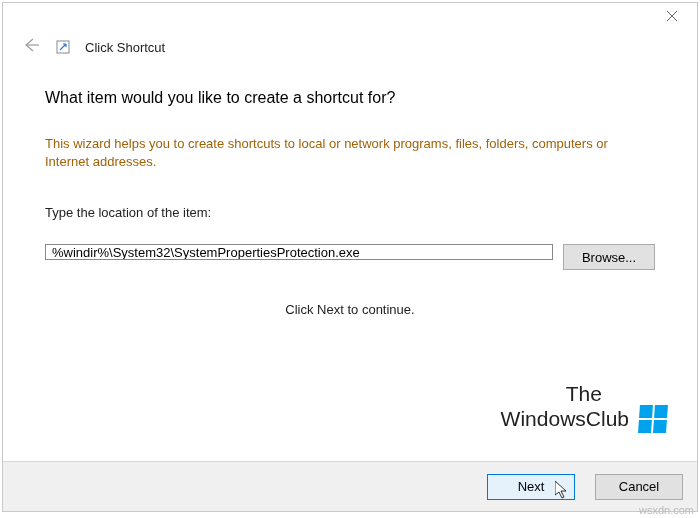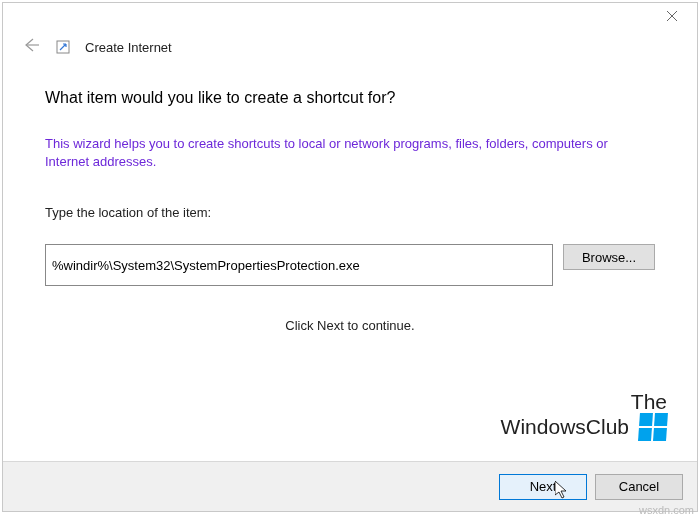--- a/index.html
+++ b/index.html
@@ -83,63 +83,63 @@
       padding: 20px 42px 10px 42px;
     }
     .main-heading {
       font-size: 16px;
       color: #000000;
       font-weight: 400;
       margin-bottom: 28px;
     }
     .desc {
       font-size: 13px;
-      color: #6d28d9;
+      color: #a16207;
       line-height: 1.4;
       margin-bottom: 34px;
     }
     .label {
       font-size: 13px;
       color: #222;
       margin-bottom: 24px;
     }
     .input-row {
       display: flex;
       gap: 10px;
       align-items: stretch;
       margin-bottom: 32px;
     }
     .path-input {
       flex: 1;
       border: 1px solid #888;
       padding: 4px 6px;
       font-size: 13px;
       font-family: inherit;
-      height: 42px;
+      height: 16px;
       outline: none;
     }
     .browse-btn {
       width: 92px;
       height: 26px;
       border: 1px solid #aaa;
       background: #e1e1e1;
       font-size: 13px;
       cursor: pointer;
       font-family: inherit;
     }
     .continue-text {
       font-size: 13px;
       color: #222;
       text-align: center;
     }
     .watermark-logo {
       position: absolute;
       right: 30px;
-      bottom: 70px;
-      text-align: right;
+      bottom: 78px;
+      text-align: center;
       line-height: 1.1;
     }
     .watermark-logo .line1 {
       font-size: 21px;
       font-weight: 300;
       color: #222;
     }
     .watermark-logo .line2 {
       font-size: 21px;
       font-weight: 300;
@@ -163,21 +163,21 @@
       position: absolute;
       bottom: 0;
       left: 0;
       right: 0;
       height: 50px;
       background: #f0f0f0;
       border-top: 1px solid #d8d8d8;
       display: flex;
       justify-content: flex-end;
       align-items: center;
-      gap: 8px;
+      gap: 20px;
       padding-right: 14px;
     }
     .footer button {
       width: 88px;
       height: 26px;
       border: 1px solid #aaa;
       background: #e1e1e1;
       font-size: 13px;
       cursor: pointer;
       font-family: inherit;
@@ -227,21 +227,21 @@
         <polyline points="12,4 5,10 12,16"></polyline>
         <line x1="5" y1="10" x2="18" y2="10"></line>
       </svg>
     </div>
     <div class="shortcut-icon">
       <svg viewBox="0 0 14 14">
         <rect x="1" y="1" width="12" height="12" fill="#fff" stroke="#888" stroke-width="1"></rect>
         <path d="M4 10 L10 4 M10 4 L7 4 M10 4 L10 7" stroke="#3478d6" stroke-width="1.2" fill="none"></path>
       </svg>
     </div>
-    <div class="header-title">Create Internet</div>
+    <div class="header-title">Click Shortcut</div>
   </div>
 
   <div class="content">
     <h1 class="main-heading">What item would you like to create a shortcut for?</h1>
     <p class="desc">This wizard helps you to create shortcuts to local or network programs, files, folders, computers or Internet addresses.</p>
     <div class="label">Type the location of the item:</div>
     <div class="input-row">
       <input type="text" class="path-input" value="%windir%\System32\SystemPropertiesProtection.exe" style="">
       <button class="browse-btn">Browse...</button>
     </div>

